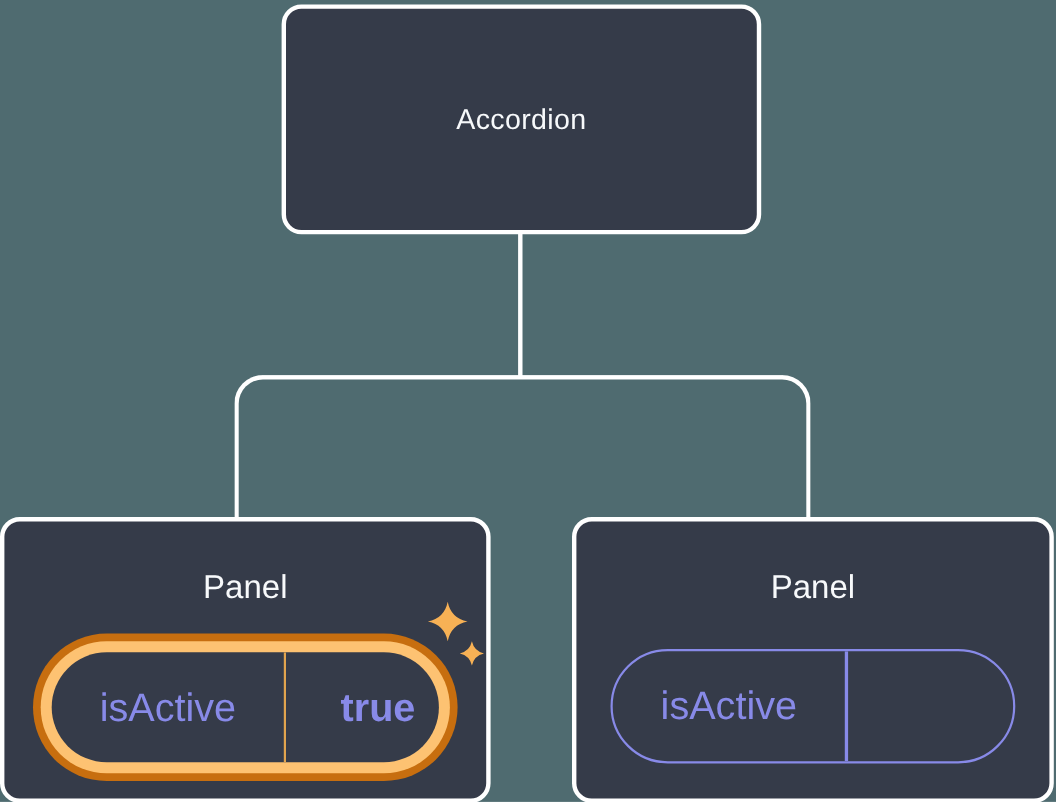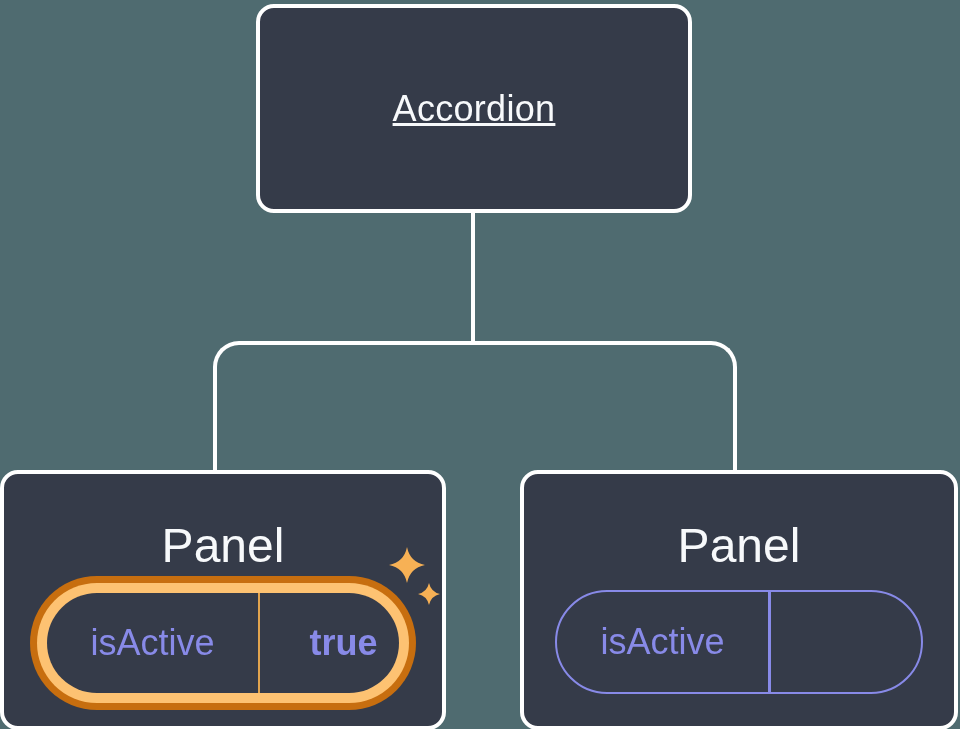--- a/index.html
+++ b/index.html
@@ -7,33 +7,33 @@
     position:relative;width:960px;height:734px;overflow:hidden;
     background:var(--canvas);
     font-family:"Liberation Sans",sans-serif;
   }
   .node{
     position:absolute;background:var(--node-fill);
     border:4px solid var(--node-border);border-radius:18px;box-sizing:border-box;
   }
   .root-node{left:256px;top:4px;width:436px;height:209px;
     display:flex;align-items:center;justify-content:center;}
-  .node-title{color:var(--text-light);font-size:36px;font-weight:500;letter-spacing:.3px;text-decoration:underline;}
+  .node-title{color:var(--text-light);font-size:26px;font-weight:500;letter-spacing:.3px;}
 
   .stem{position:absolute;left:471px;top:211px;width:4px;height:132px;background:var(--line);}
   .bracket{
     position:absolute;left:213px;top:341px;width:524px;height:129px;box-sizing:border-box;
     border:4px solid var(--line);border-bottom:none;
     border-top-left-radius:26px;border-top-right-radius:26px;background:transparent;
   }
 
   .panel-left{left:0;top:470px;width:446px;height:260px;}
   .panel-right{left:520px;top:470px;width:438px;height:260px;}
   .panel-title{position:absolute;top:44px;left:0;width:100%;text-align:center;
-    color:var(--text-light);font-size:48px;font-weight:500;}
+    color:var(--text-light);font-size:30px;font-weight:500;}
 
   
   .pill-outer{
     position:absolute;left:50%;transform:translateX(-50%);top:102px;
     width:386px;height:134px;background:var(--highlight-dark);border-radius:67px;
     padding:7px;box-sizing:border-box;
   }
   .pill-gold{width:100%;height:100%;background:var(--highlight-gold);
     border-radius:60px;padding:10px;box-sizing:border-box;}
   .pill-fill{width:100%;height:100%;background:var(--node-fill);

